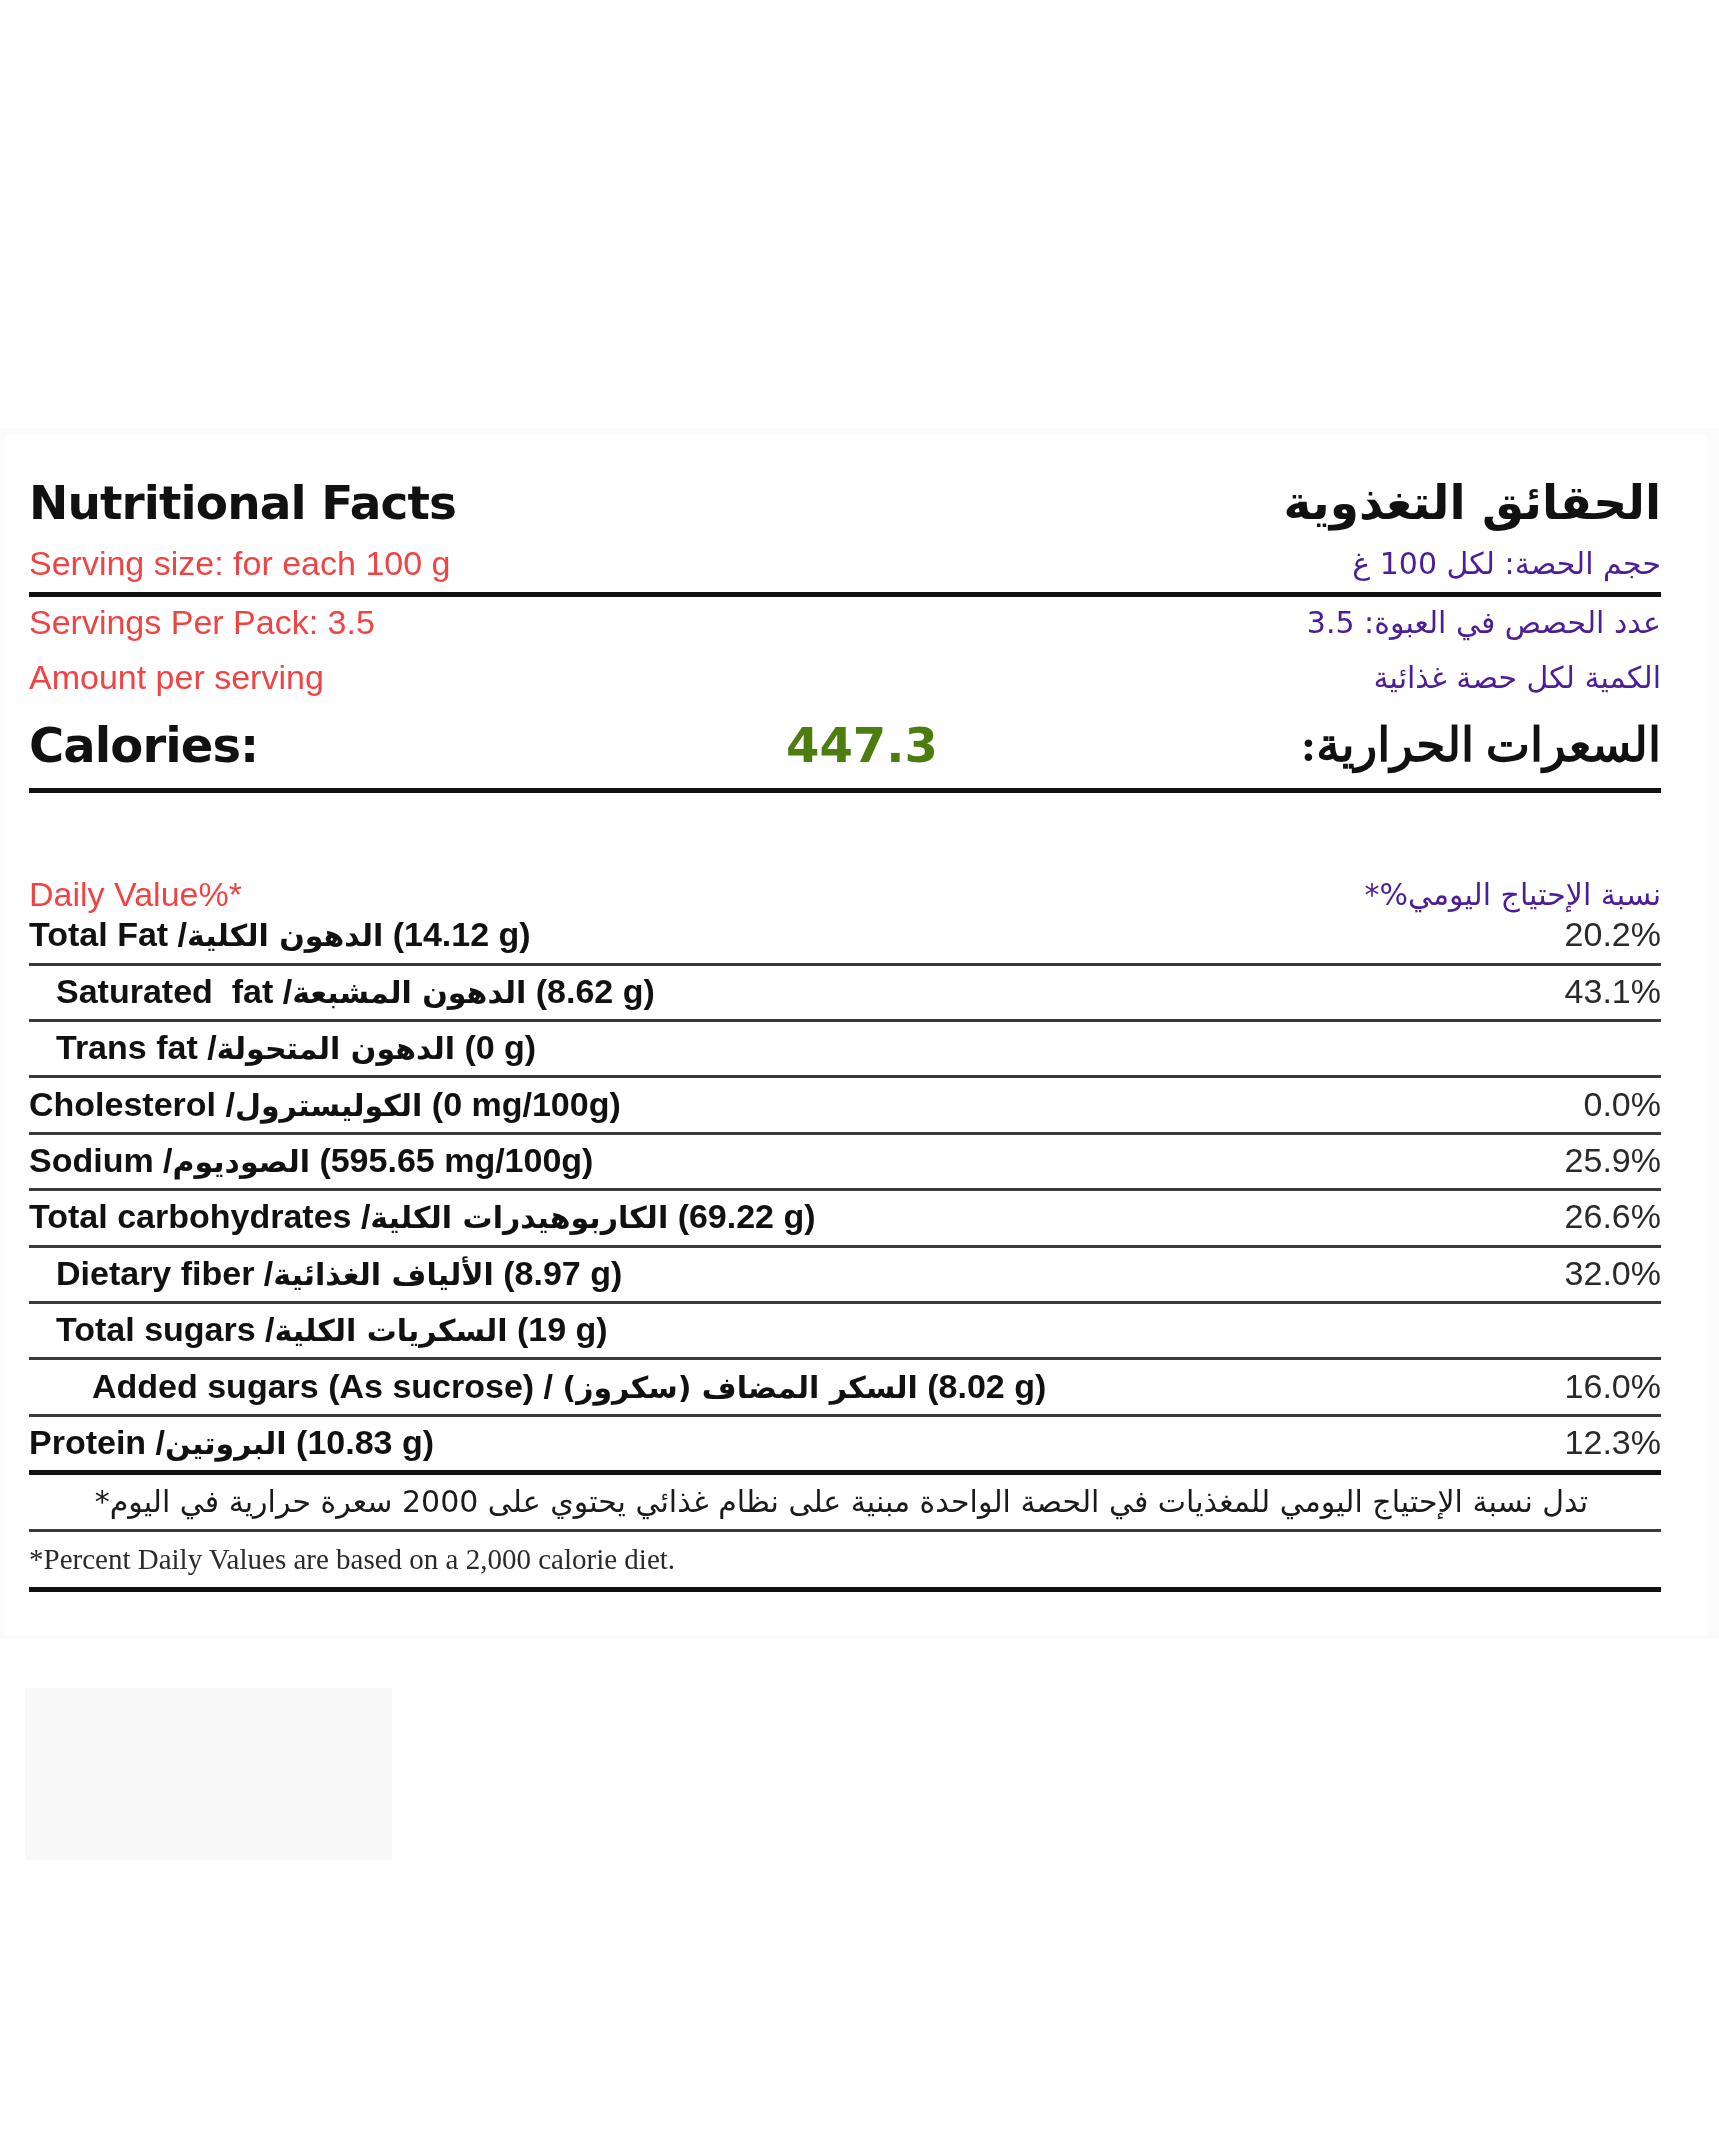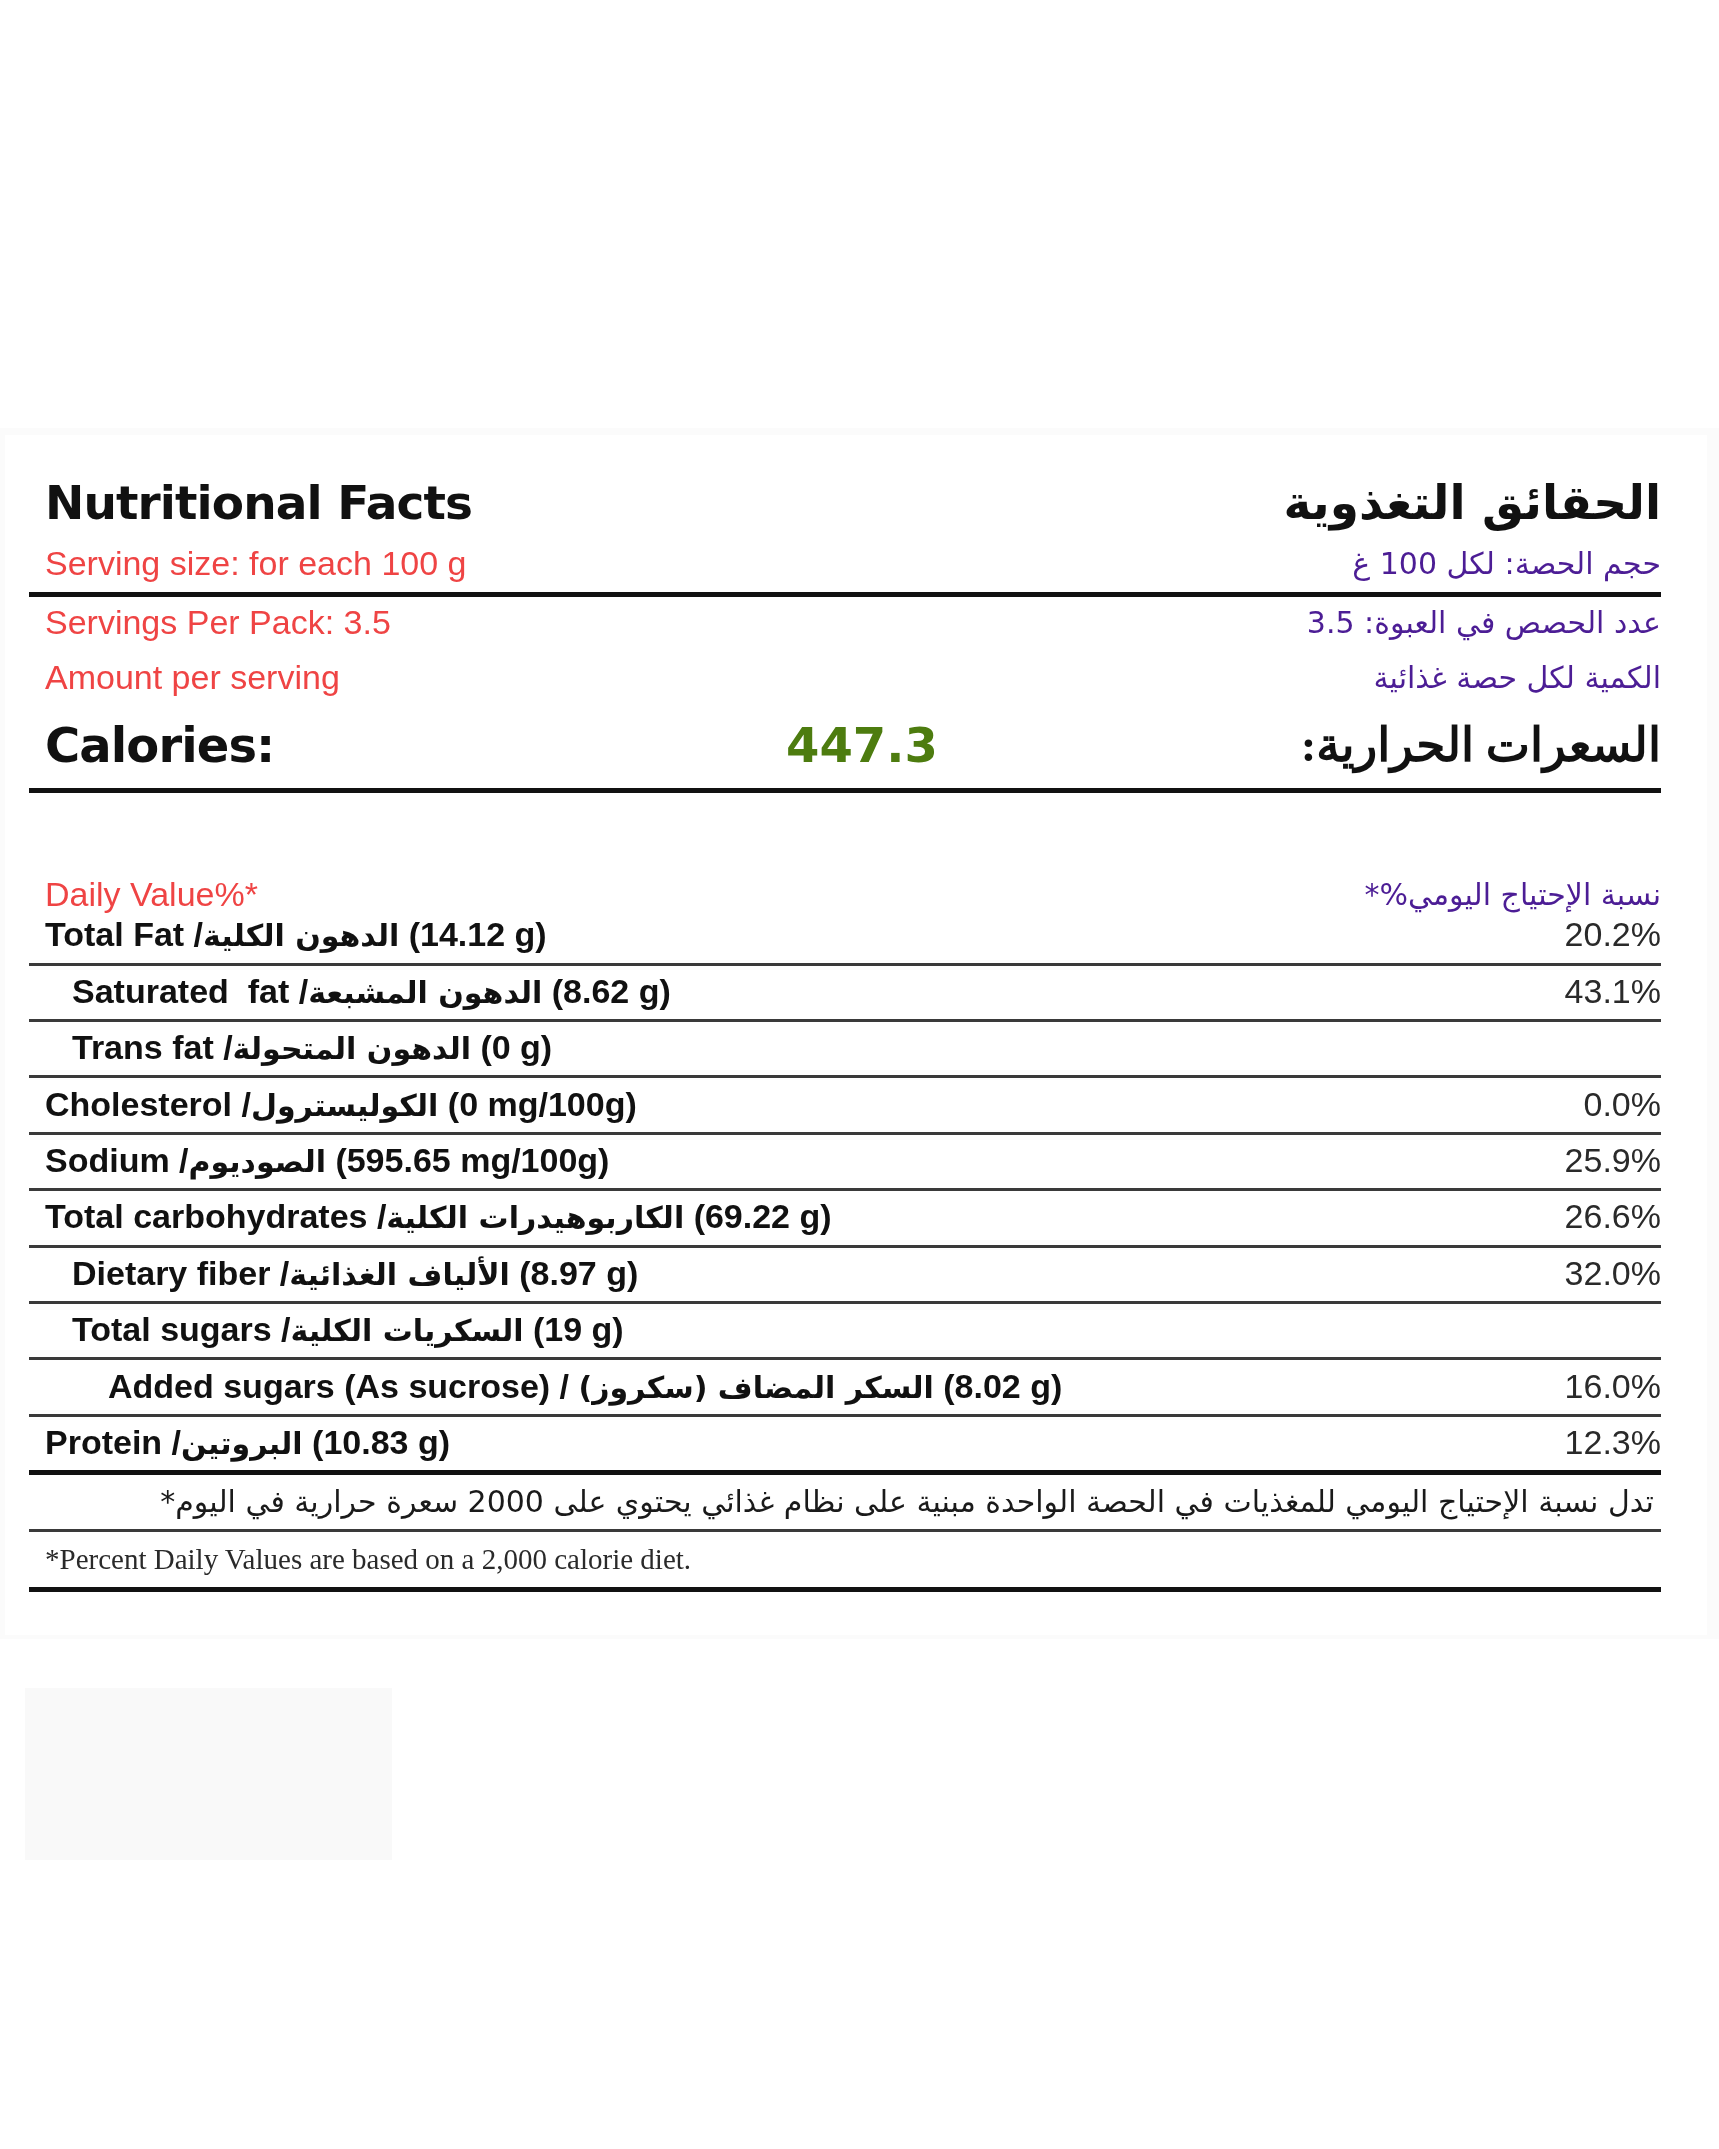--- a/index.html
+++ b/index.html
@@ -26,22 +26,22 @@
     .row {
       position: absolute; left: 0; width: 1632px; display: flex;
       align-items: center; justify-content: space-between;
     }
     .rule {
       position: absolute; left: 0; width: 1632px; background: #1a1a1a;
     }
     .rule.thick { height: 4.5px; background: #111; }
     .rule.thin { height: 2.7px; background: #3a3a3a; }
 
-    .en { direction: ltr; text-align: center; white-space: nowrap; margin-left: 16px; }
-    .ar { direction: rtl; text-align: right; white-space: nowrap; }
+    .en { direction: ltr; text-align: center; white-space: nowrap; }
+    .ar { direction: rtl; text-align: center; white-space: nowrap; }
 
     .title { font-family: "DejaVu Sans", sans-serif; font-weight: bold; font-size: 47px; color: #111; letter-spacing: -0.9px; }
     .title-ar { font-family: "DejaVu Sans", sans-serif; font-weight: bold; font-size: 47px; color: #111; }
 
     .sub { font-family: "Liberation Sans", sans-serif; font-size: 34px; color: #ef4444; }
     .sub-ar { font-family: "DejaVu Sans", sans-serif; font-size: 30px; color: #4c1d95; }
 
     .cal { font-family: "DejaVu Sans", sans-serif; font-weight: bold; font-size: 48px; color: #111; letter-spacing: -0.9px; }
     .cal-val { position: absolute; left: 757px; font-family: "DejaVu Sans", sans-serif; font-weight: bold; font-size: 48px; color: #4d7c0f; }
     .cal-ar { font-family: Liberation Serif, serif; font-weight: bold; font-size: 47px; color: #111; }

